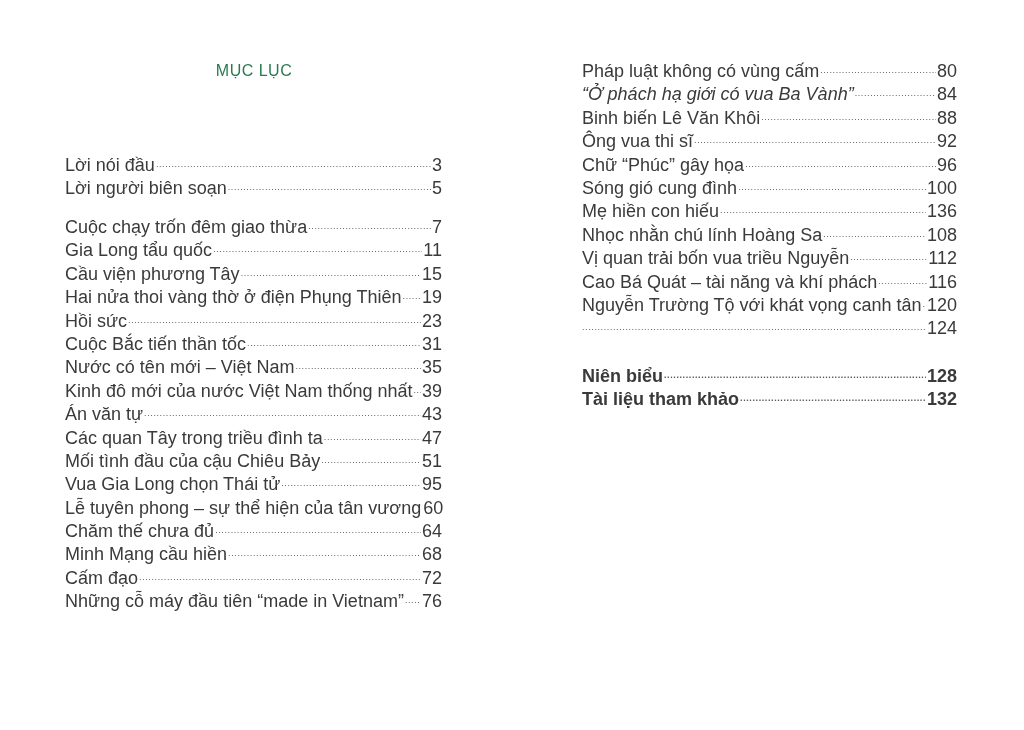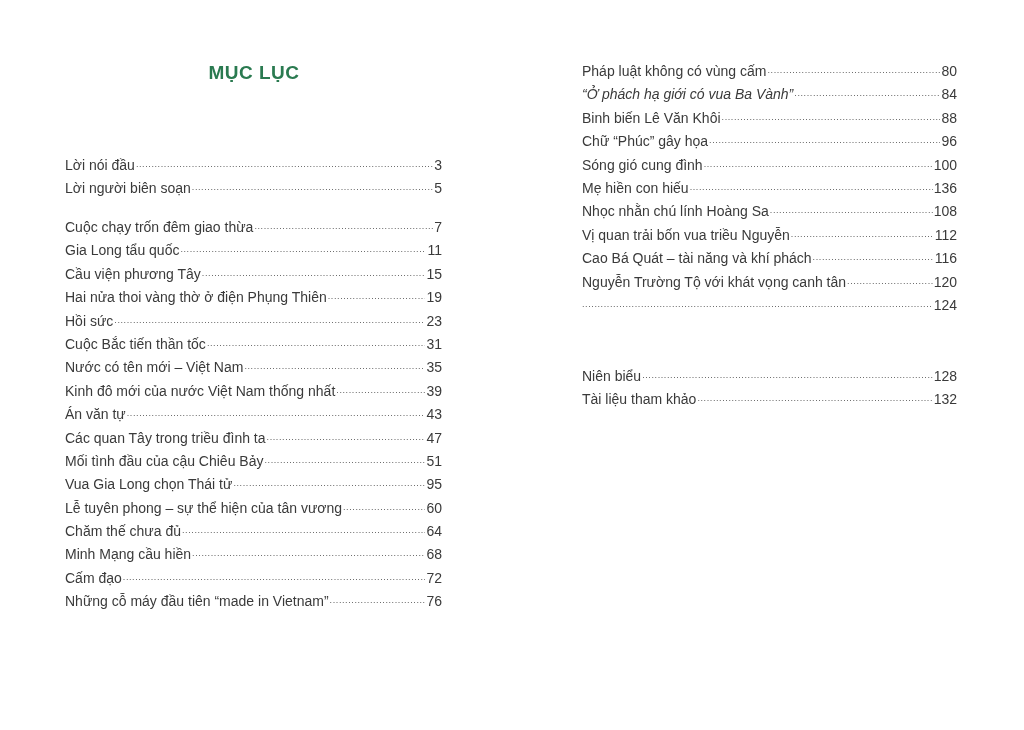--- a/index.html
+++ b/index.html
@@ -26,41 +26,41 @@
   }
   .page-left { left: 0; width: 512px; }
   .page-right { left: 512px; width: 512px; }
 
   .toc-title {
     position: absolute;
     left: 65px;
     top: 62px;
     width: 378px;
     text-align: center;
-    font-size: 19px;
+    font-size: 16px;
     letter-spacing: 0.5px;
     color: #2a7a50;
-    font-weight: bold;
+    font-weight: normal;
     margin: 0;
   }
 
   .toc-list {
     position: absolute;
     list-style: none;
     margin: 0;
     padding: 0;
   }
   .page-left .toc-list { left: 65px; width: 377px; }
   .page-right .toc-list { left: 70px; width: 375px; }
 
   .toc-entry {
     display: flex;
     align-items: flex-end;
     height: 23.4px;
-    font-size: 14px;
+    font-size: 18px;
     line-height: 23.4px;
     white-space: nowrap;
   }
   .toc-entry .label {
     flex: 0 0 auto;
     padding-right: 1px;
   }
   .toc-entry .label.italic { font-style: italic; }
   .toc-entry .leader {
     flex: 1 1 auto;
@@ -201,20 +201,25 @@
           <span class="label italic">“Ở phách hạ giới có vua Ba Vành”</span>
           <span class="leader"></span>
           <span class="page-num">84</span>
         </li>
       <li class="toc-entry">
           <span class="label">Binh biến Lê Văn Khôi</span>
           <span class="leader"></span>
           <span class="page-num">88</span>
         </li>
       <li class="toc-entry">
+          <span class="label">Ông vua thi sĩ</span>
+          <span class="leader"></span>
+          <span class="page-num">92</span>
+        </li>
+      <li class="toc-entry">
           <span class="label">Chữ “Phúc” gây họa</span>
           <span class="leader"></span>
           <span class="page-num">96</span>
         </li>
       <li class="toc-entry">
           <span class="label">Sóng gió cung đình</span>
           <span class="leader"></span>
           <span class="page-num">100</span>
         </li>
       <li class="toc-entry">
@@ -241,21 +246,21 @@
           <span class="label">Nguyễn Trường Tộ với khát vọng canh tân</span>
           <span class="leader"></span>
           <span class="page-num">120</span>
         </li>
       <li class="toc-entry">
           <span class="leader"></span>
           <span class="page-num">124</span>
         </li>
     </ul>
 
-    <ul class="toc-list" style="top:365px;">
+    <ul class="toc-list" style="top:365px;font-weight:bold;">
       <li class="toc-entry">
           <span class="label">Niên biểu</span>
           <span class="leader"></span>
           <span class="page-num">128</span>
         </li>
       <li class="toc-entry">
           <span class="label">Tài liệu tham khảo</span>
           <span class="leader"></span>
           <span class="page-num">132</span>
         </li>

